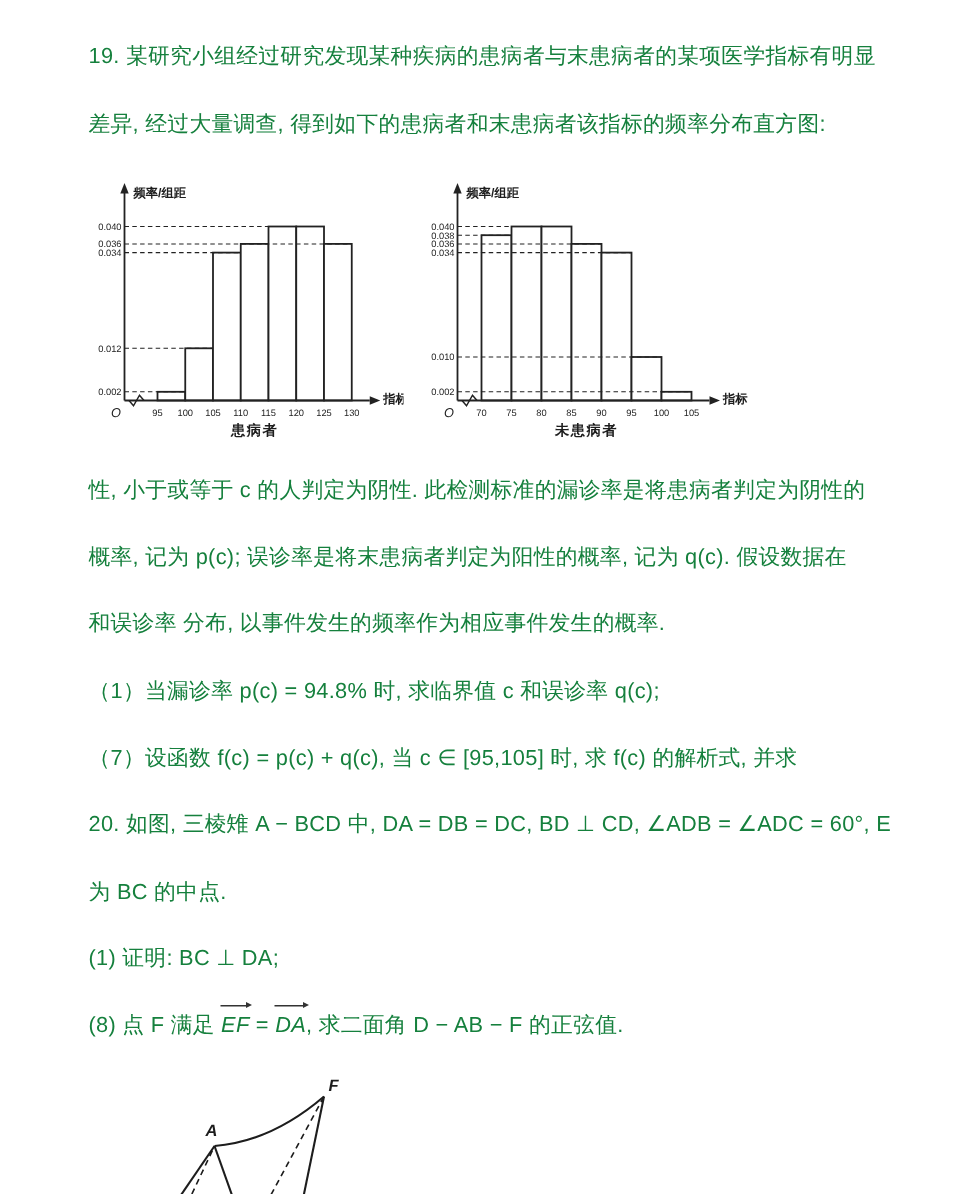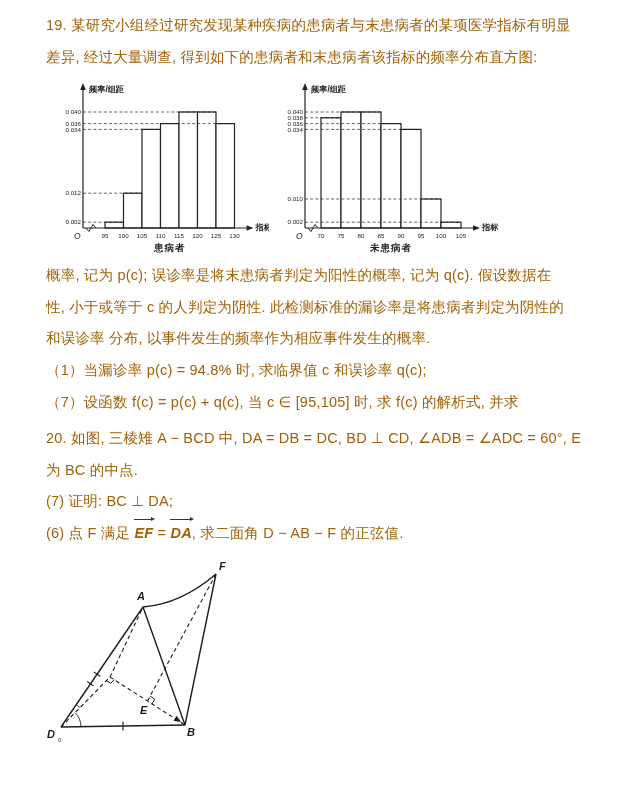--- a/index.html
+++ b/index.html
@@ -1,24 +1,24 @@
 <!DOCTYPE html>
 <html><head>
 <meta charset="utf-8">
 <style>
   html,body{margin:0;padding:0;background:#fff;}
   body{width:641px;height:796px;overflow:hidden;font-family:"Liberation Sans",sans-serif;color:#333;}
   .page{padding:8px 36px 0 43px;}
-  p.tline{margin:3px;font-size:14.5px;line-height:28.6px;white-space:nowrap;color:#a16207;letter-spacing:0.2px;}
+  p.tline{margin:16px;font-size:14.5px;line-height:28.6px;white-space:nowrap;color:#15803d;letter-spacing:0.2px;}
   .charts-row{display:flex;gap:6px;margin:2px 0 0 10px;align-items:flex-start;}
   svg{display:block;}
   svg text{font-family:"Liberation Sans",sans-serif;fill:#1d1d1d;}
   .p20{margin-top:8px;}
   .figure-wrap{margin:10px 0 0 -2px;}
-  .vec{position:relative;display:inline-block;font-style:italic;font-weight:bold;}
+  .vec{position:relative;display:inline-block;font-style:italic;}
   .vec::before{content:"";position:absolute;left:0;right:2px;top:0px;border-top:1.2px solid #333;}
   .vec::after{content:"";position:absolute;right:-2px;top:-2.2px;width:0;height:0;
     border-left:4px solid #333;border-top:2.2px solid transparent;border-bottom:2.2px solid transparent;}
 </style>
 </head>
 <body>
 
 <div class="page">
 
   <section>
@@ -95,33 +95,33 @@
           <text x="86" y="164" text-anchor="middle" font-size="6.2">80</text>
           <text x="106" y="164" text-anchor="middle" font-size="6.2">85</text>
           <text x="126" y="164" text-anchor="middle" font-size="6.2">90</text>
           <text x="146" y="164" text-anchor="middle" font-size="6.2">95</text>
           <text x="166" y="164" text-anchor="middle" font-size="6.2">100</text>
           <text x="186" y="164" text-anchor="middle" font-size="6.2">105</text>
           <text x="116" y="177" text-anchor="middle" font-size="9.5" font-weight="bold" letter-spacing="1px">未患病者</text>
         </svg>
     </div>
 
+    <p class="tline">性, 小于或等于 c 的人判定为阴性. 此检测标准的漏诊率是将患病者判定为阴性的</p>
     <p class="tline">概率, 记为 p(c); 误诊率是将末患病者判定为阳性的概率, 记为 q(c). 假设数据在</p>
-    <p class="tline">性, 小于或等于 c 的人判定为阴性. 此检测标准的漏诊率是将患病者判定为阴性的</p>
     <p class="tline">和误诊率 分布, 以事件发生的频率作为相应事件发生的概率.</p>
     <p class="tline">（1）当漏诊率 p(c) = 94.8% 时, 求临界值 c 和误诊率 q(c);</p>
     <p class="tline">（7）设函数 f(c) = p(c) + q(c), 当 c ∈ [95,105] 时, 求 f(c) 的解析式, 并求</p>
   </section>
 
   <section class="p20">
     <p class="tline">20. 如图, 三棱雉 A − BCD 中, DA = DB = DC, BD ⊥ CD, ∠ADB = ∠ADC = 60°, E</p>
     <p class="tline">为 BC 的中点.</p>
-    <p class="tline">(7) 证明: BC ⊥ DA;</p>
+    <p class="tline">(1) 证明: BC ⊥ DA;</p>
     <p class="tline">
-      <span>(6) 点 F 满足 </span><span class="vec">EF</span><span> = </span><span class="vec">DA</span><span>, 求二面角 D − AB − F 的正弦值.</span>
+      <span>(8) 点 F 满足 </span><span class="vec">EF</span><span> = </span><span class="vec">DA</span><span>, 求二面角 D − AB − F 的正弦值.</span>
     </p>
 
     <div class="figure-wrap">
       <svg id="figure" width="215" height="200" viewBox="0 0 215 200">
           <line x1="20" y1="169" x2="102" y2="49" stroke="#1d1d1d" stroke-width="1.4"></line>
           <line x1="20" y1="169" x2="144" y2="167" stroke="#1d1d1d" stroke-width="1.4"></line>
           <line x1="102" y1="49" x2="144" y2="167" stroke="#1d1d1d" stroke-width="1.4"></line>
           <line x1="144" y1="167" x2="175" y2="16" stroke="#1d1d1d" stroke-width="1.4"></line>
           <path d="M102,49 Q140,46 175,16" fill="none" stroke="#1d1d1d" stroke-width="1.4"></path>
           <line x1="20" y1="169" x2="69" y2="119" stroke="#1d1d1d" stroke-width="1.1" stroke-dasharray="4,3"></line>

